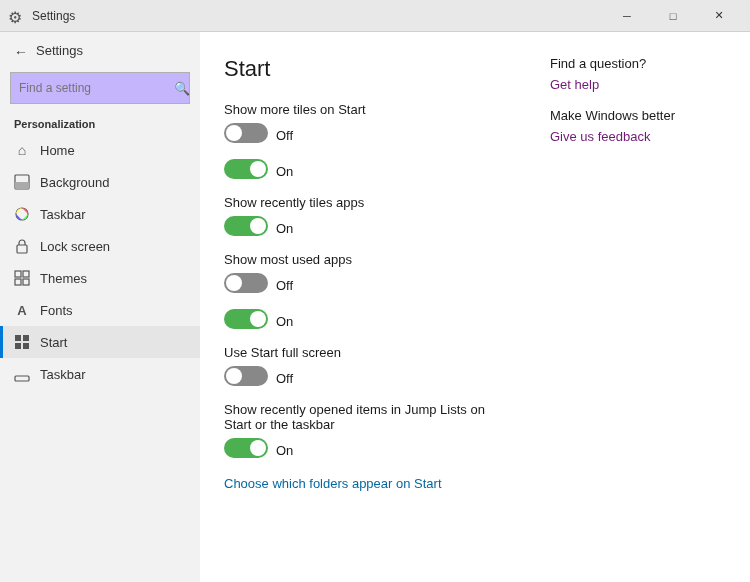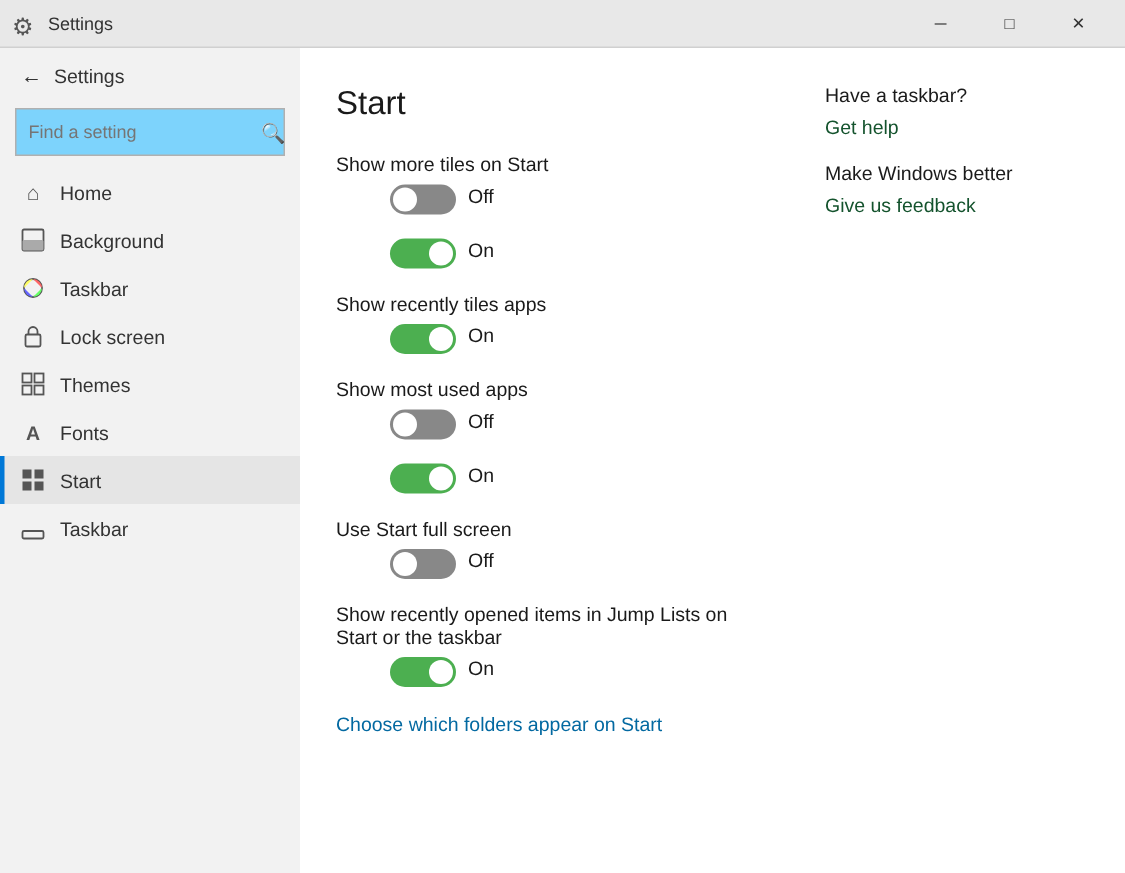--- a/index.html
+++ b/index.html
@@ -77,21 +77,21 @@
     }
     .back-arrow {
       margin-right: 8px;
       font-size: 14px;
     }
     .search-box {
       margin: 4px 10px 8px 10px;
       display: flex;
       align-items: center;
       border: 1px solid #b0b0b0;
-      background: #7dd3fc;
+      background: #c4b5fd;
       height: 32px;
       padding: 0 8px;
     }
     .search-box input {
       border: none;
       outline: none;
       flex: 1;
       font-size: 12px;
       background: transparent;
       color: #555;
@@ -158,23 +158,22 @@
     .setting-item {
       margin-bottom: 16px;
     }
     .setting-label {
       font-size: 13px;
       color: #1a1a1a;
       margin-bottom: 6px;
     }
     .toggle-row {
       display: flex;
-      align-items: flex-start;
+      align-items: flex-end;
       gap: 8px;
-      margin-left: 36px;
     }
     .toggle {
       position: relative;
       width: 44px;
       height: 20px;
       cursor: pointer;
     }
     .toggle-track {
       width: 44px;
       height: 20px;
@@ -203,21 +202,21 @@
       font-size: 13px;
       cursor: pointer;
       text-decoration: none;
     }
     .help-title {
       font-size: 13px;
       color: #1a1a1a;
       margin-bottom: 6px;
     }
     .help-link {
-      color: #14532d;
+      color: #701a75;
       font-size: 13px;
       cursor: pointer;
       display: block;
       margin-bottom: 16px;
     }
   </style>
 </head>
 <body>
 
 <div class="titlebar">
@@ -234,20 +233,21 @@
 
   <div class="sidebar">
     <div class="sidebar-back">
       <span class="back-arrow">←</span>
       <span>Settings</span>
     </div>
     <div class="search-box">
       <input type="text" placeholder="Find a setting" style="">
       <span class="search-icon-svg">🔍</span>
     </div>
+    <div class="section-label">Personalization</div>
 
     <div class="nav-item">
       <span class="nav-icon">⌂</span>
       <span>Home</span>
     </div>
     <div class="nav-item">
       <span class="nav-icon">
         <svg width="16" height="16" viewBox="0 0 16 16">
             <rect x="1" y="1" width="14" height="14" rx="1" fill="none" stroke="#555" stroke-width="1.2"></rect>
             <rect x="1" y="8" width="14" height="7" rx="1" fill="#aaa"></rect>
@@ -393,19 +393,19 @@
             </div>
           </div>
         </div>
 
       <div class="setting-item">
         <a class="link-text">Choose which folders appear on Start</a>
       </div>
     </div>
 
     <div class="content-sidebar">
-      <div class="help-title">Have a taskbar?</div>
+      <div class="help-title">Find a question?</div>
       <a class="help-link">Get help</a>
       <div class="help-title">Make Windows better</div>
       <a class="help-link">Give us feedback</a>
     </div>
   </div>
 </div>
 
 </body></html>

